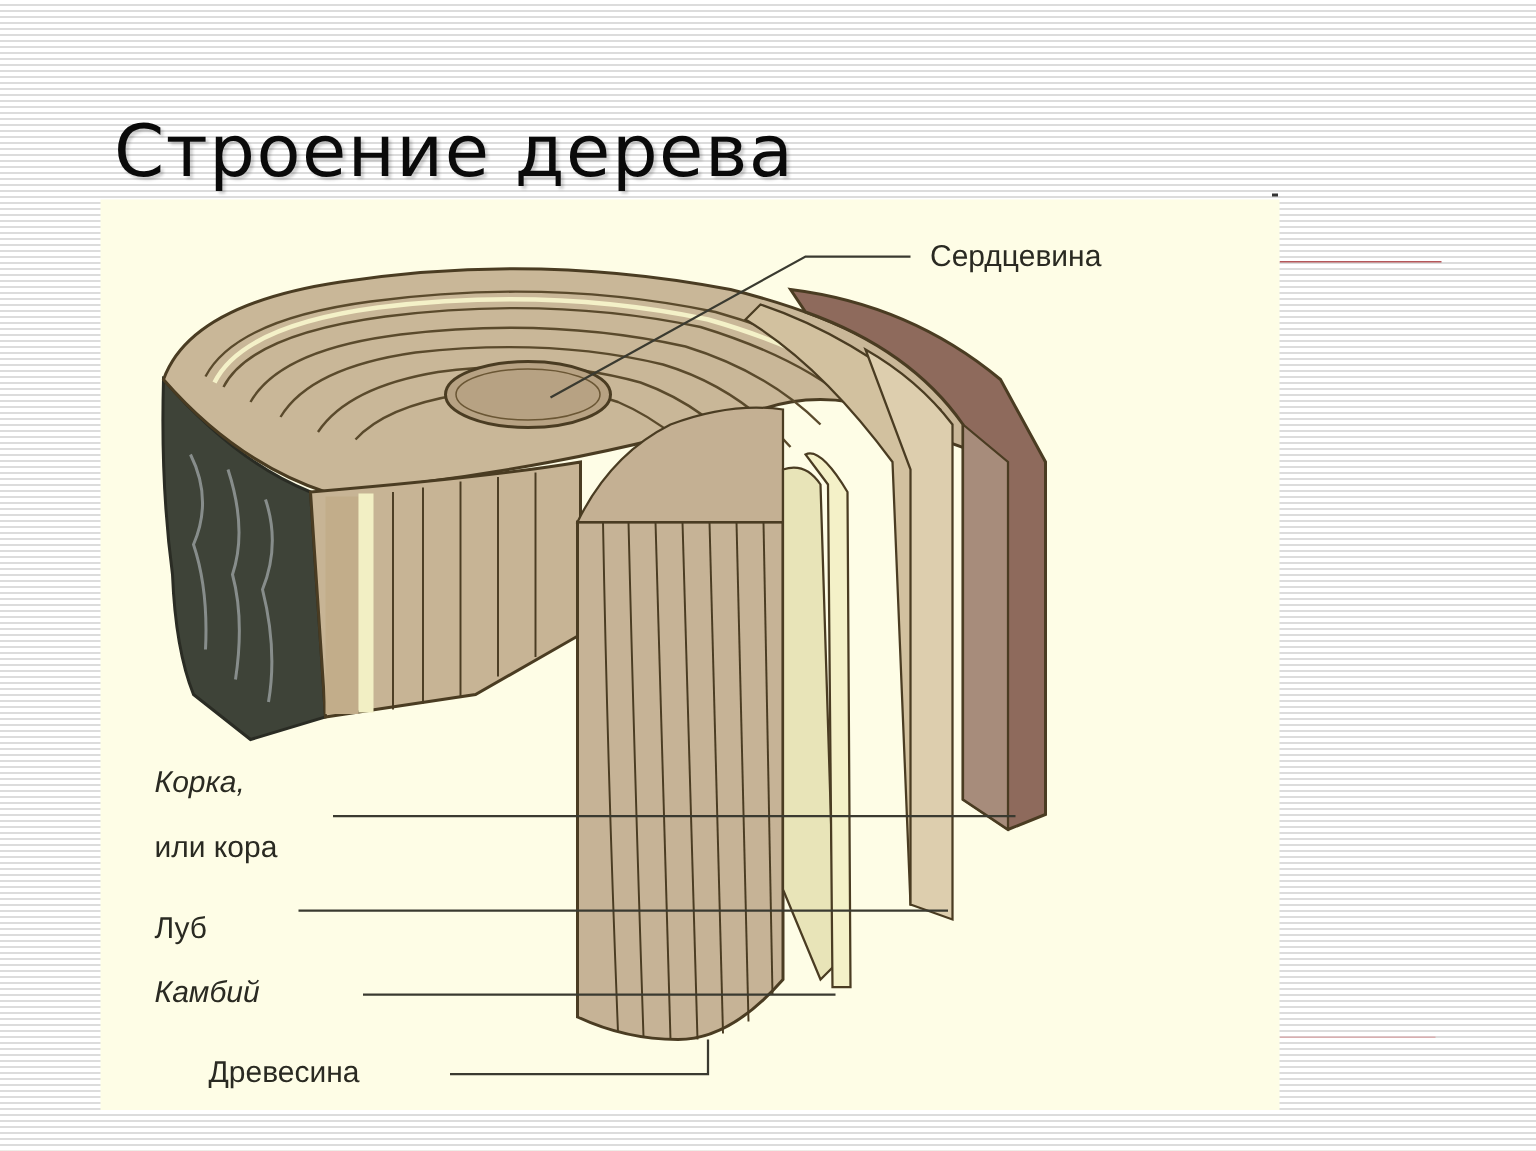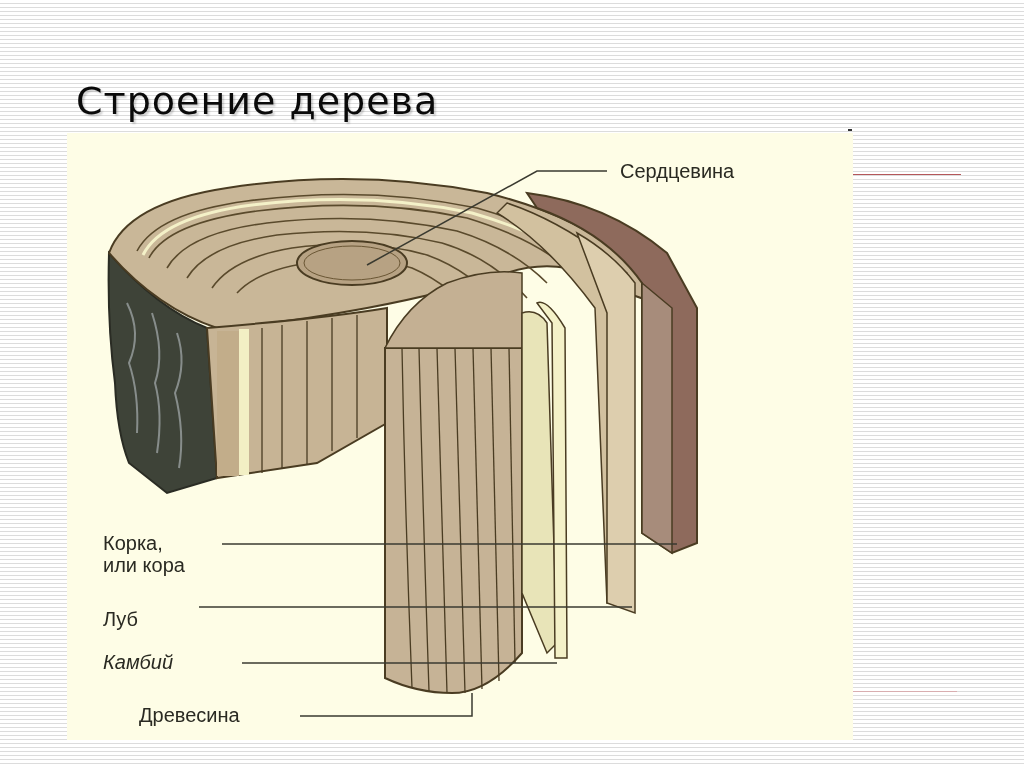--- a/index.html
+++ b/index.html
@@ -5,21 +5,21 @@
   html, body { margin: 0; padding: 0; }
   body {
     width: 1024px; height: 767px; overflow: hidden; position: relative;
     background-color: #ffffff;
     background-image: repeating-linear-gradient(to bottom, #ffffff 0px, #ffffff 3px, #dcdcdc 3px, #dcdcdc 4px);
     font-family: "DejaVu Sans", sans-serif;
   }
   .slide-title {
     position: absolute; left: 76px; top: 68px;
     font-family: "DejaVu Sans", sans-serif;
-    font-size: 38px; line-height: 66px; color: #0a0a0a;
+    font-size: 48px; line-height: 66px; color: #0a0a0a;
     letter-spacing: 1px;
     text-shadow: 2px 2px 2px rgba(0,0,0,0.18);
     margin: 0; font-weight: normal; white-space: nowrap;
   }
   .accent-line { position: absolute; height: 1px; }
   .figure {
     position: absolute; left: 67px; top: 133px; width: 786px; height: 607px;
     background: #fefde6;
   }
   .figure svg { position: absolute; left: 0; top: 0; }
@@ -94,18 +94,18 @@
     <g stroke="#3a3a30" stroke-width="1.5" fill="none">
       <path d="M300 132 L470 38 L540 38"></path>
       <path d="M155 411 L610 411"></path>
       <path d="M132 474 L565 474"></path>
       <path d="M175 530 L490 530"></path>
       <path d="M233 583 L405 583 L405 560"></path>
     </g>
   </svg>
 
   <div class="label" style="left:553px; top:27px;">Сердцевина</div>
-  <div class="label" style="left:36px; top:399px;">Корка,</div>
+  <div class="label" style="left:36px; top:378px;font-style:italic;">Корка,</div>
   <div class="label" style="left:36px; top:421px;">или кора</div>
   <div class="label" style="left:36px; top:463px;margin-top:12px;">Луб</div>
   <div class="label" style="left:36px; top:518px;font-style:italic;">Камбий</div>
   <div class="label" style="left:36px; top:571px;margin-left:36px;">Древесина</div>
 </div>
 
 </body></html>

